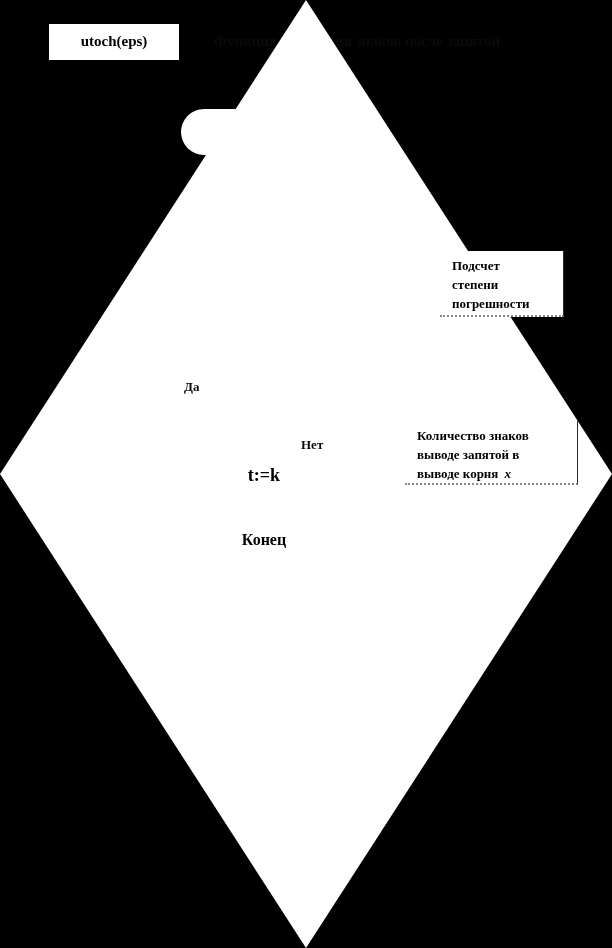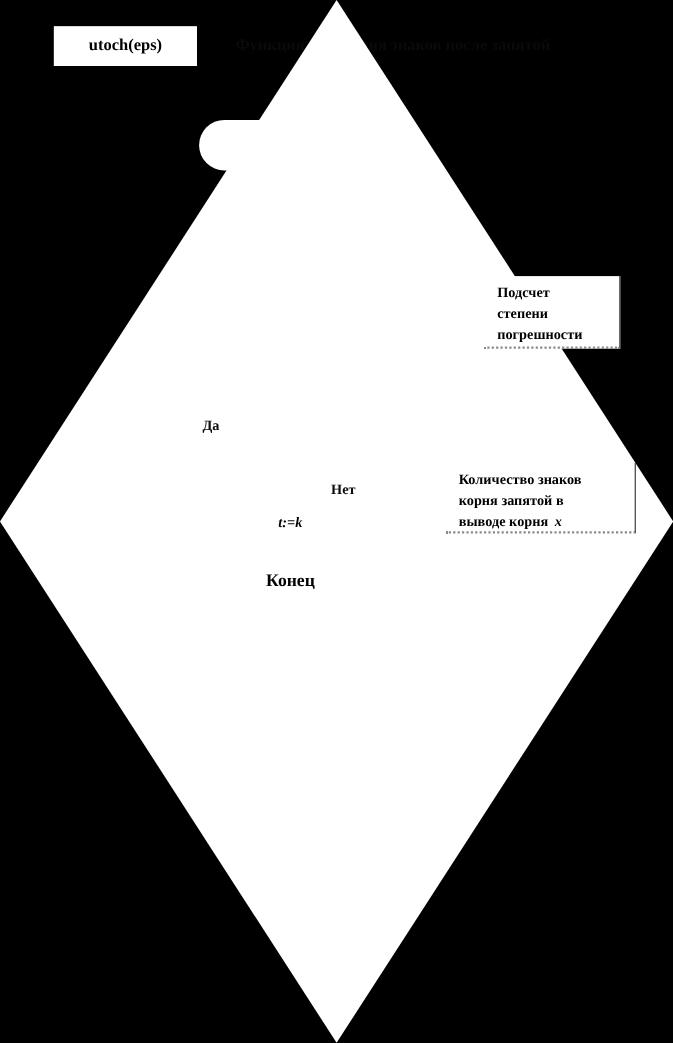--- a/index.html
+++ b/index.html
@@ -63,29 +63,28 @@
     font-size: 16px;
   }
   #start-node {
     left: 181px;
     top: 109px;
     width: 166px;
     height: 46px;
   }
   #end-node {
     left: 181px;
-    top: 506px;
+    top: 517px;
     width: 166px;
     height: 46px;
   }
 
   
   .process {
-    font-size: 13px;
-    font-style: italic;
+    font-size: 18px;
   }
   #proc-k-init {
     left: 217px;
     top: 182px;
     width: 94px;
     height: 32px;
   }
   #proc-eps-mul {
     left: 203px;
     top: 241px;
@@ -241,19 +240,19 @@
   <div class="node terminator" id="end-node">Конец</div>
 
   <div class="annotation" id="note-degree">
     <div>Подсчет</div>
     <div>степени</div>
     <div>погрешности</div>
   </div>
 
   <div class="annotation" id="note-digits">
     <div>Количество знаков</div>
-    <div>корня запятой в</div>
+    <div>выводе запятой в</div>
     <div>
       <span>выводе корня</span><span class="italic-var">x</span>
     </div>
   </div>
 
 </div>
 
 </body></html>

